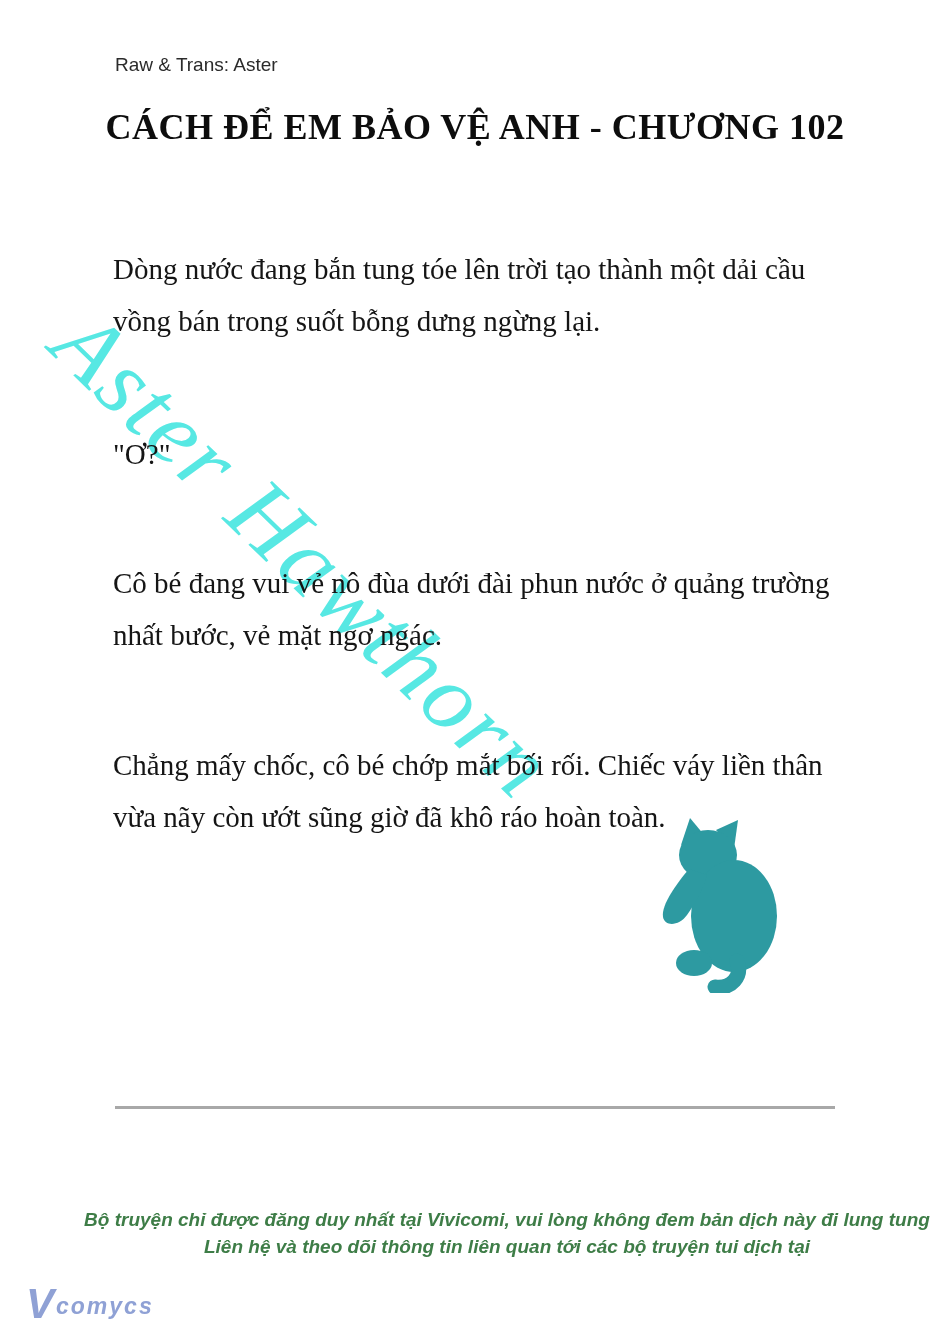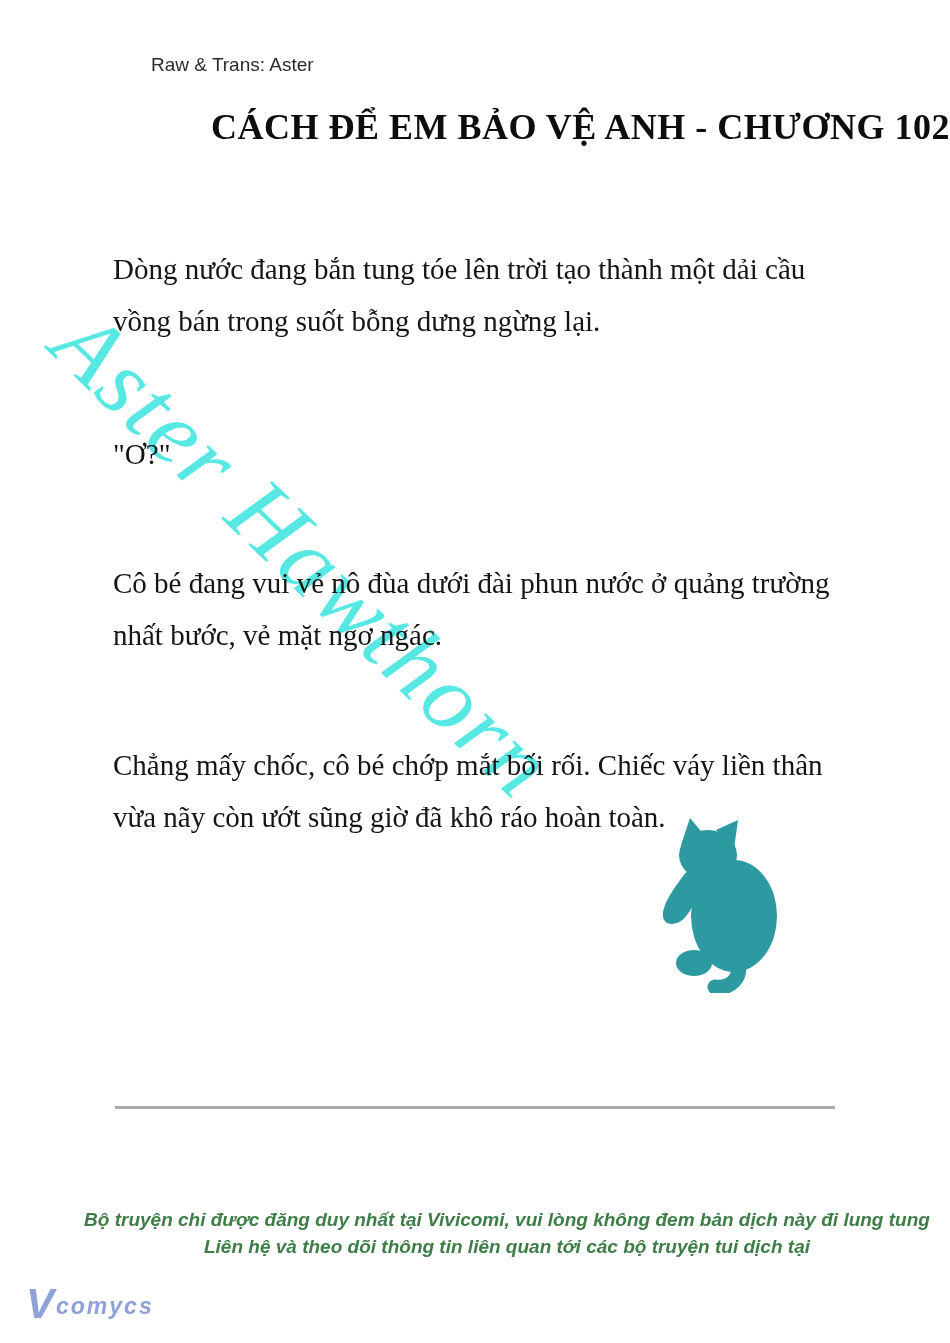--- a/index.html
+++ b/index.html
@@ -18,29 +18,28 @@
 
   
   .credit {
     position: absolute;
     left: 115px;
     top: 54px;
     font-family: "Liberation Sans", sans-serif;
     font-size: 19px;
     color: #2b2b2b;
     z-index: 3;
-    margin-left: 36px;
   }
   .title {
     position: absolute;
     left: 0;
     top: 106px;
     width: 100%;
     margin: 0;
-    text-align: right;
+    text-align: center;
     font-family: "Liberation Serif", serif;
     font-weight: bold;
     font-size: 36px;
     letter-spacing: 0.5px;
     color: #0d0d0d;
     z-index: 3;
   }
 
   
   .watermark {

